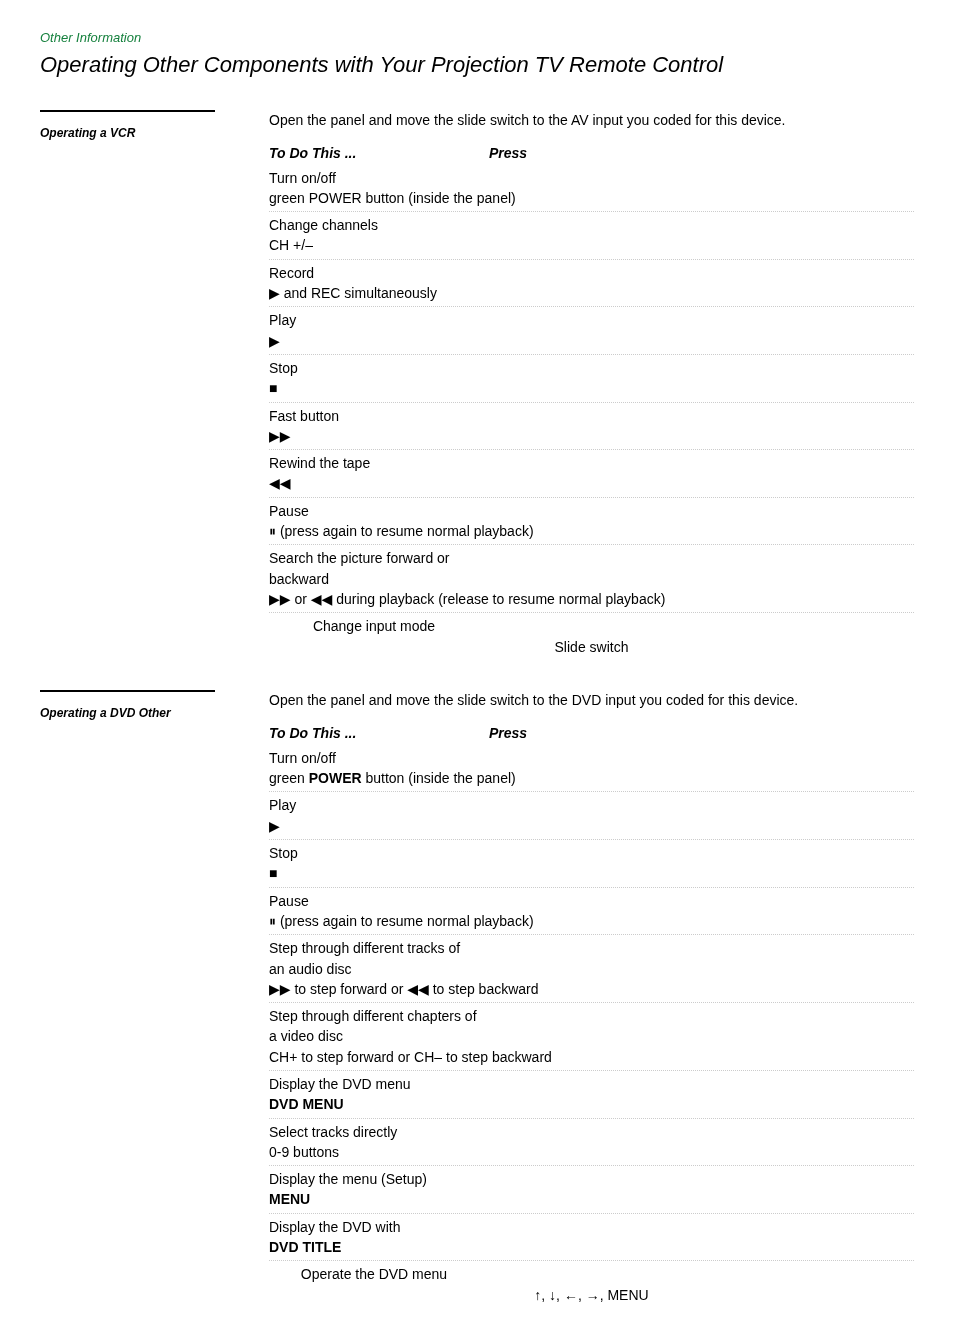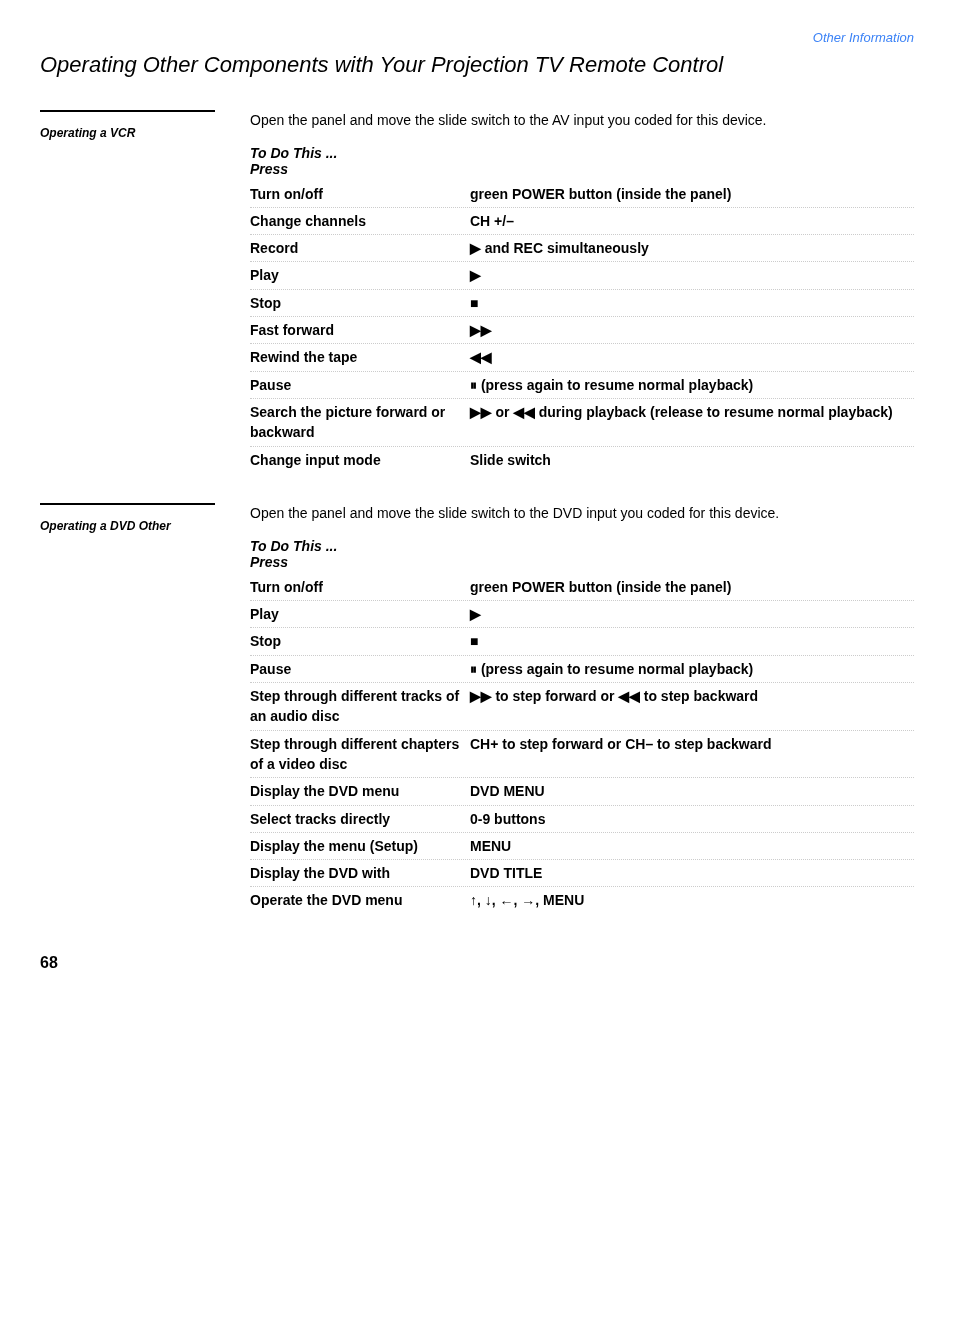--- a/index.html
+++ b/index.html
@@ -9,22 +9,21 @@
       font-size: 14px;
       color: #000;
       padding: 30px 40px 40px 40px;
       max-width: 954px;
       min-height: 1318px;
     }
     .section-label {
       font-style: italic;
       font-size: 13px;
       margin-bottom: 6px;
-      color: #3b82f6;
-      text-align: right;
+      color: #15803d;
     }
     .main-title {
       font-size: 22px;
       font-weight: normal;
       font-style: italic;
       margin-bottom: 30px;
       line-height: 1.3;
     }
     .section-block {
       display: flex;
@@ -43,54 +42,54 @@
       padding-right: 10px;
     }
     .section-heading {
       font-size: 12px;
       font-weight: bold;
       font-style: italic;
       line-height: 1.3;
     }
     .section-right {
       flex: 1;
+      margin-left: 19px;
     }
     .section-intro {
       margin-bottom: 14px;
       line-height: 1.5;
       font-size: 14px;
     }
     .table-header {
       display: flex;
-      flex-direction: column;
       margin-bottom: 4px;
     }
     .col-action {
       width: 220px;
       flex-shrink: 0;
       font-weight: bold;
       font-style: italic;
       font-size: 14px;
     }
     .col-press {
       flex: 1;
       font-weight: bold;
       font-style: italic;
       font-size: 14px;
     }
     .table-row {
       display: flex;
-      flex-direction: row;
+      flex-direction: column;
       padding: 3px 0;
       border-bottom: 1px dotted #ccc;
       line-height: 1.45;
-      font-weight: bold;
     }
     .table-row:last-child {
       border-bottom: none;
+      text-align: center;
     }
     .cell-action {
       width: 220px;
       flex-shrink: 0;
       font-size: 14px;
       padding-right: 10px;
     }
     .cell-press {
       flex: 1;
       font-size: 14px;
@@ -135,21 +134,21 @@
     </div>
         <div class="table-row">
       <div class="cell-action">Play</div>
       <div class="cell-press">▶</div>
     </div>
         <div class="table-row">
       <div class="cell-action">Stop</div>
       <div class="cell-press">■</div>
     </div>
         <div class="table-row">
-      <div class="cell-action">Fast forward</div>
+      <div class="cell-action">Fast button</div>
       <div class="cell-press">▶▶</div>
     </div>
         <div class="table-row">
       <div class="cell-action">Rewind the tape</div>
       <div class="cell-press">◀◀</div>
     </div>
         <div class="table-row">
       <div class="cell-action">Pause</div>
       <div class="cell-press">⏸ (press again to resume normal playback)</div>
     </div>

